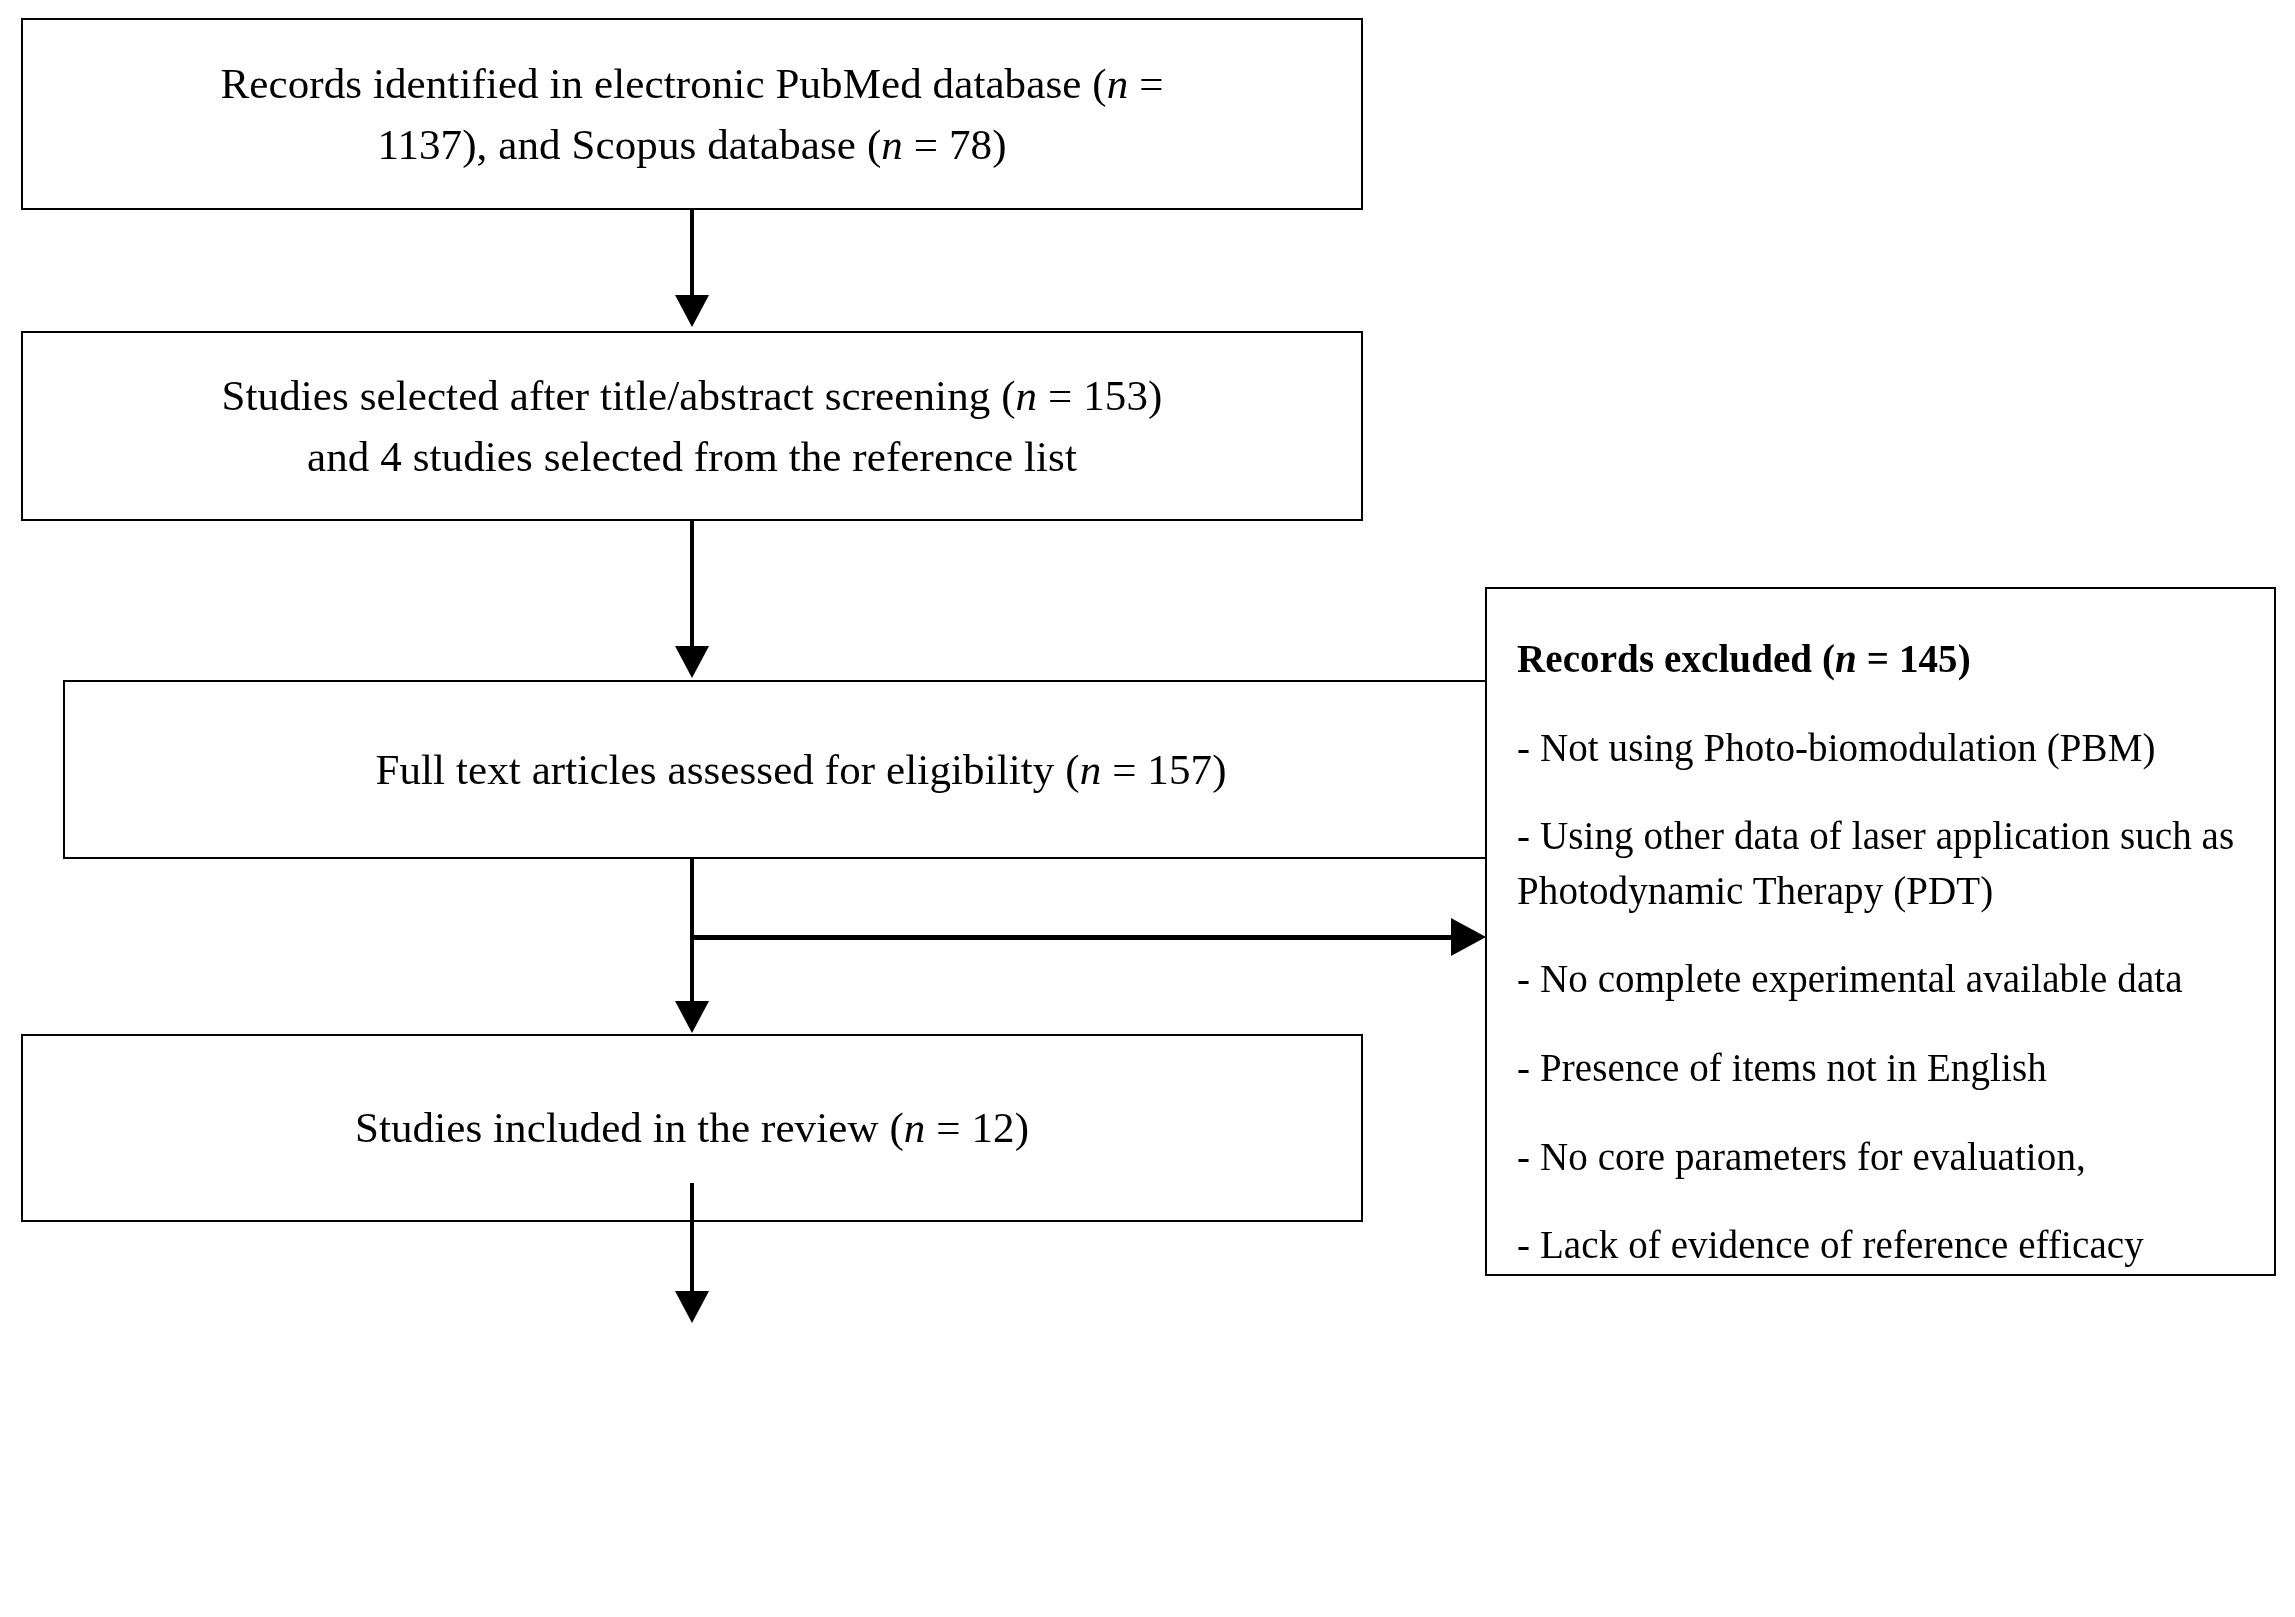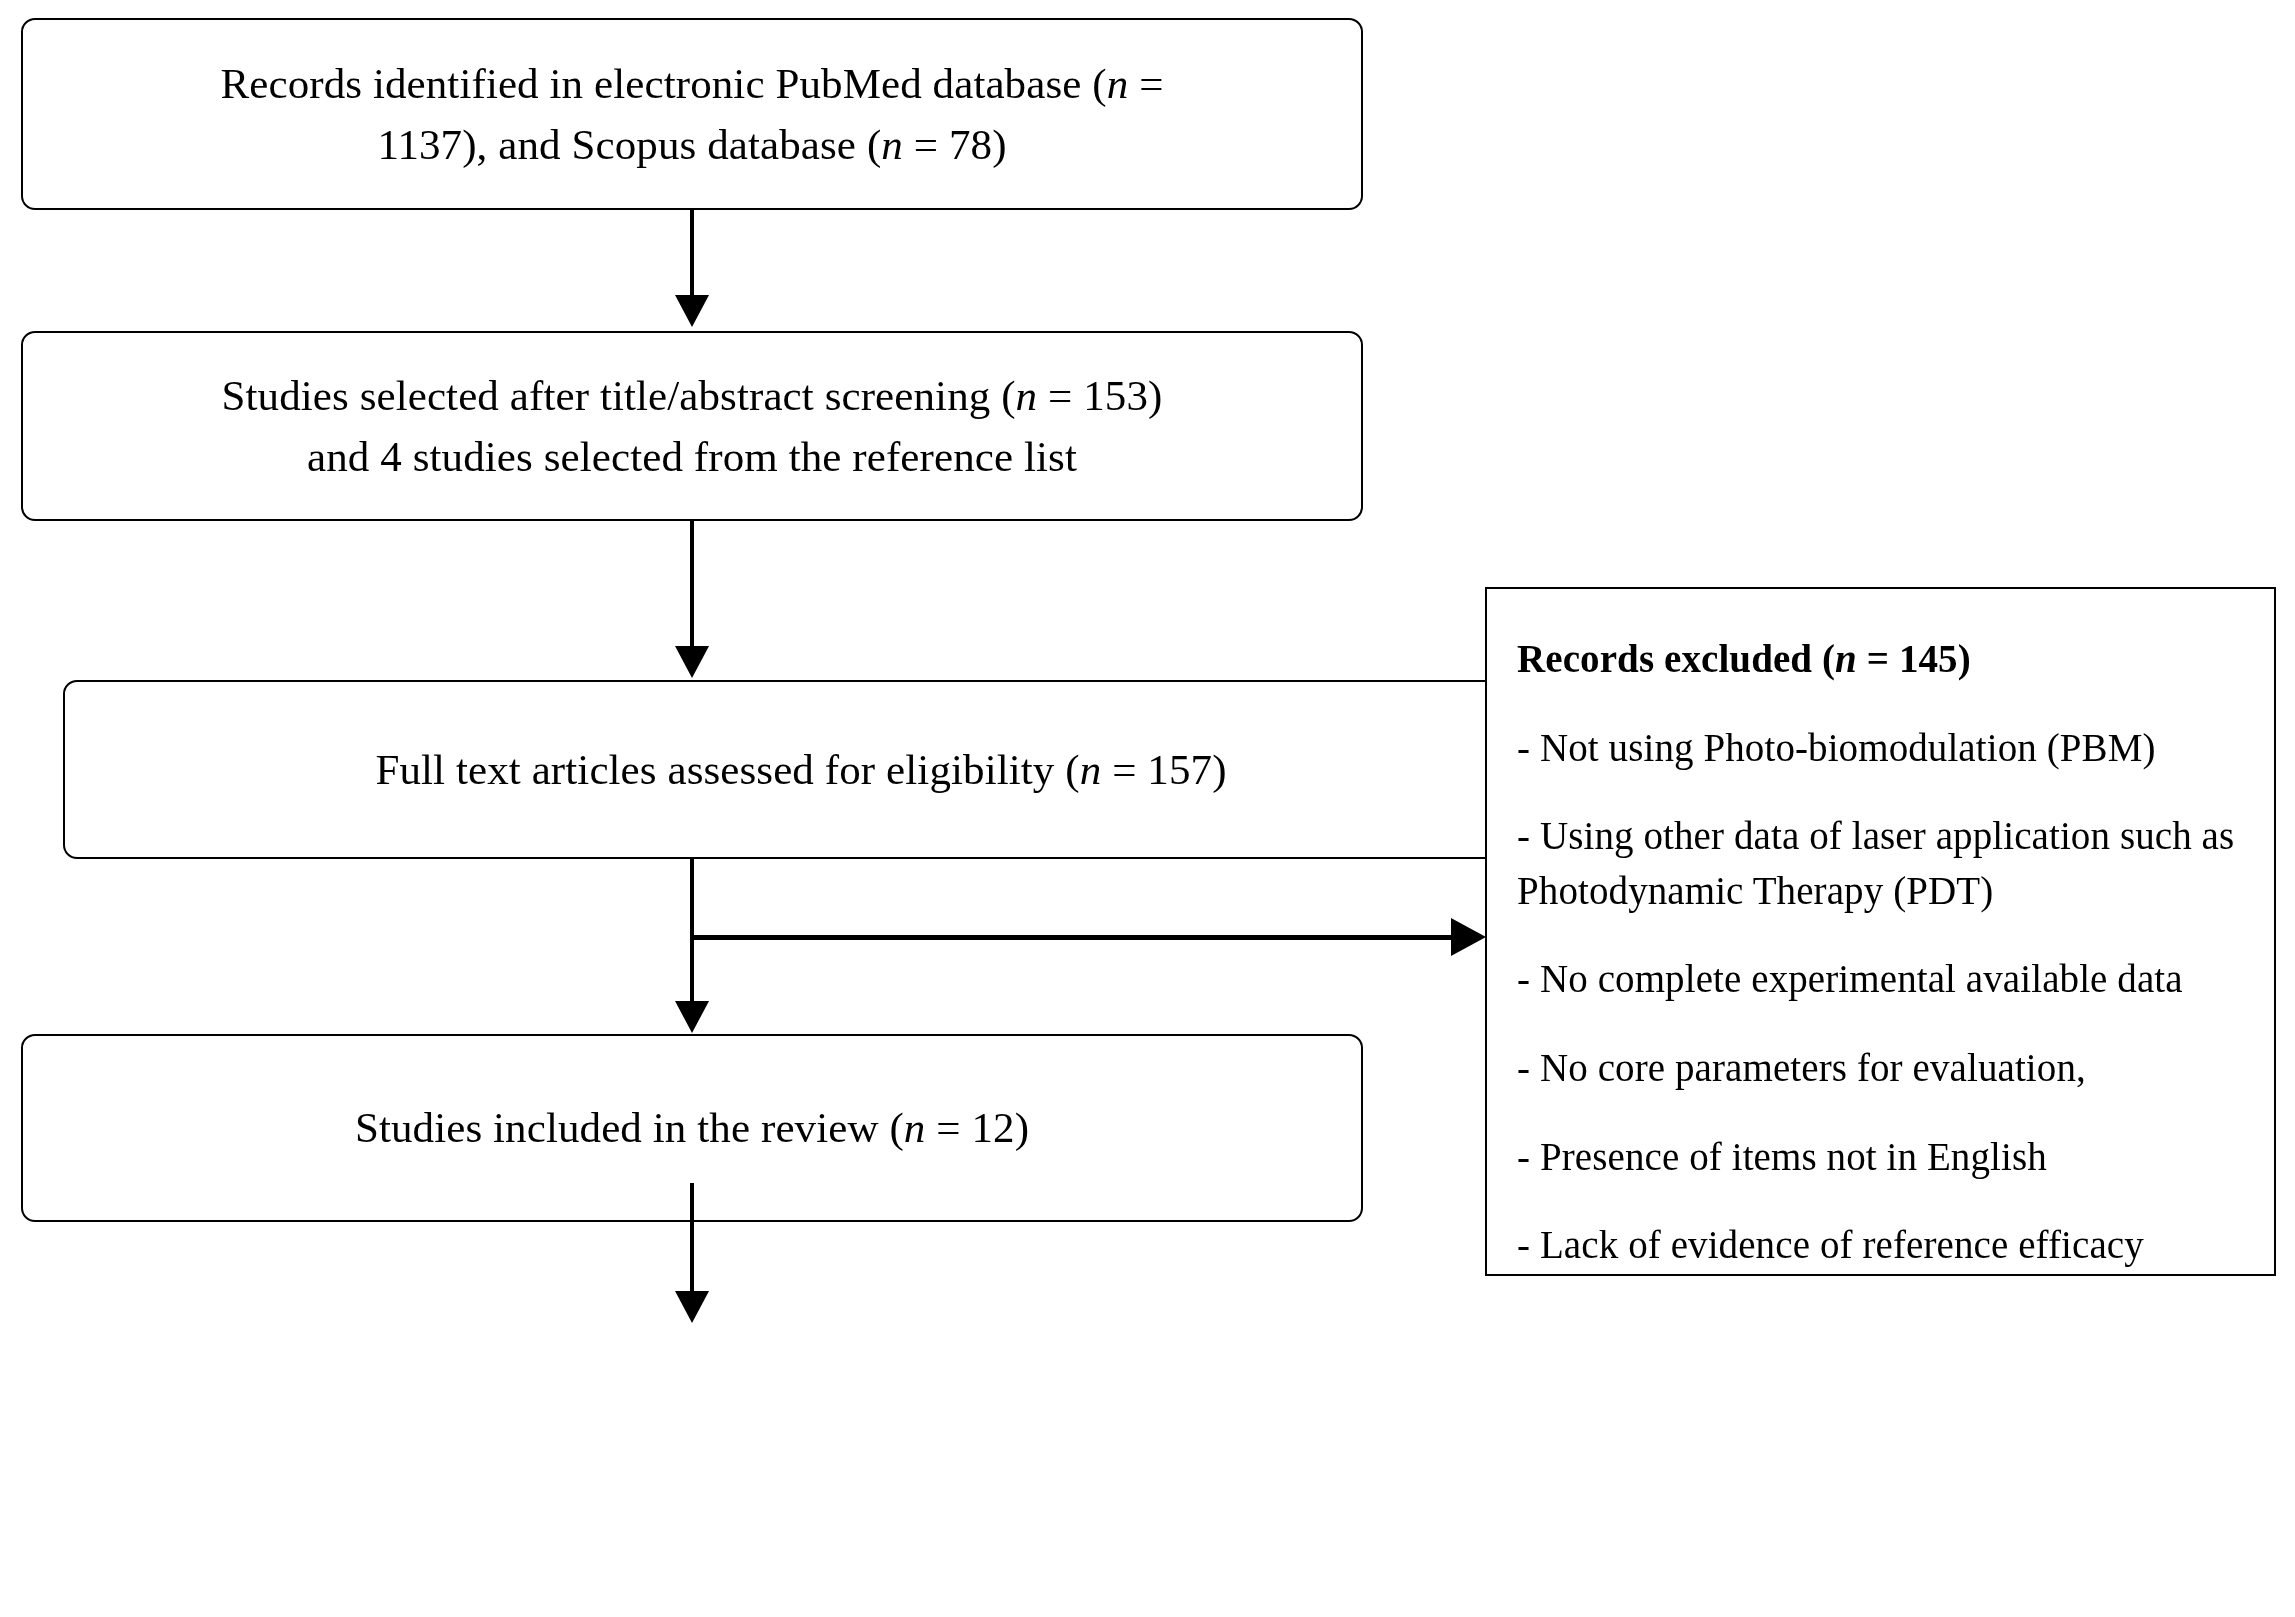--- a/index.html
+++ b/index.html
@@ -23,21 +23,20 @@
     box-sizing: border-box;
     border: 2.9px solid #000000;
     background: #ffffff;
     display: flex;
     flex-direction: column;
     justify-content: center;
   }
   .node-box.center-text {
     align-items: center;
     text-align: center;
-    border-radius: 14px;
   }
   .node-box.left-text {
     align-items: flex-start;
     text-align: left;
   }
 
   .line {
     font-size: 43px;
     line-height: 1.42;
     white-space: nowrap;
@@ -151,19 +150,19 @@
 
   <div class="vline" id="conn-4-v"></div>
   <div class="arrow-down" id="conn-4-a"></div>
 
 
   <div class="node-box left-text" id="box-excluded">
     <div class="line heading">Records excluded (<span class="ital">n</span> = 145)</div>
     <div class="line">- Not using Photo-biomodulation (PBM)</div>
     <div class="line">- Using other data of laser application such as Photodynamic Therapy (PDT)</div>
     <div class="line">- No complete experimental available data</div>
+    <div class="line">- Presence of items not in English</div>
     <div class="line">- No core parameters for evaluation,</div>
-    <div class="line">- Presence of items not in English</div>
     <div class="line">- Lack of evidence of reference efficacy</div>
   </div>
 
 </div>
 
 
 </body></html>

